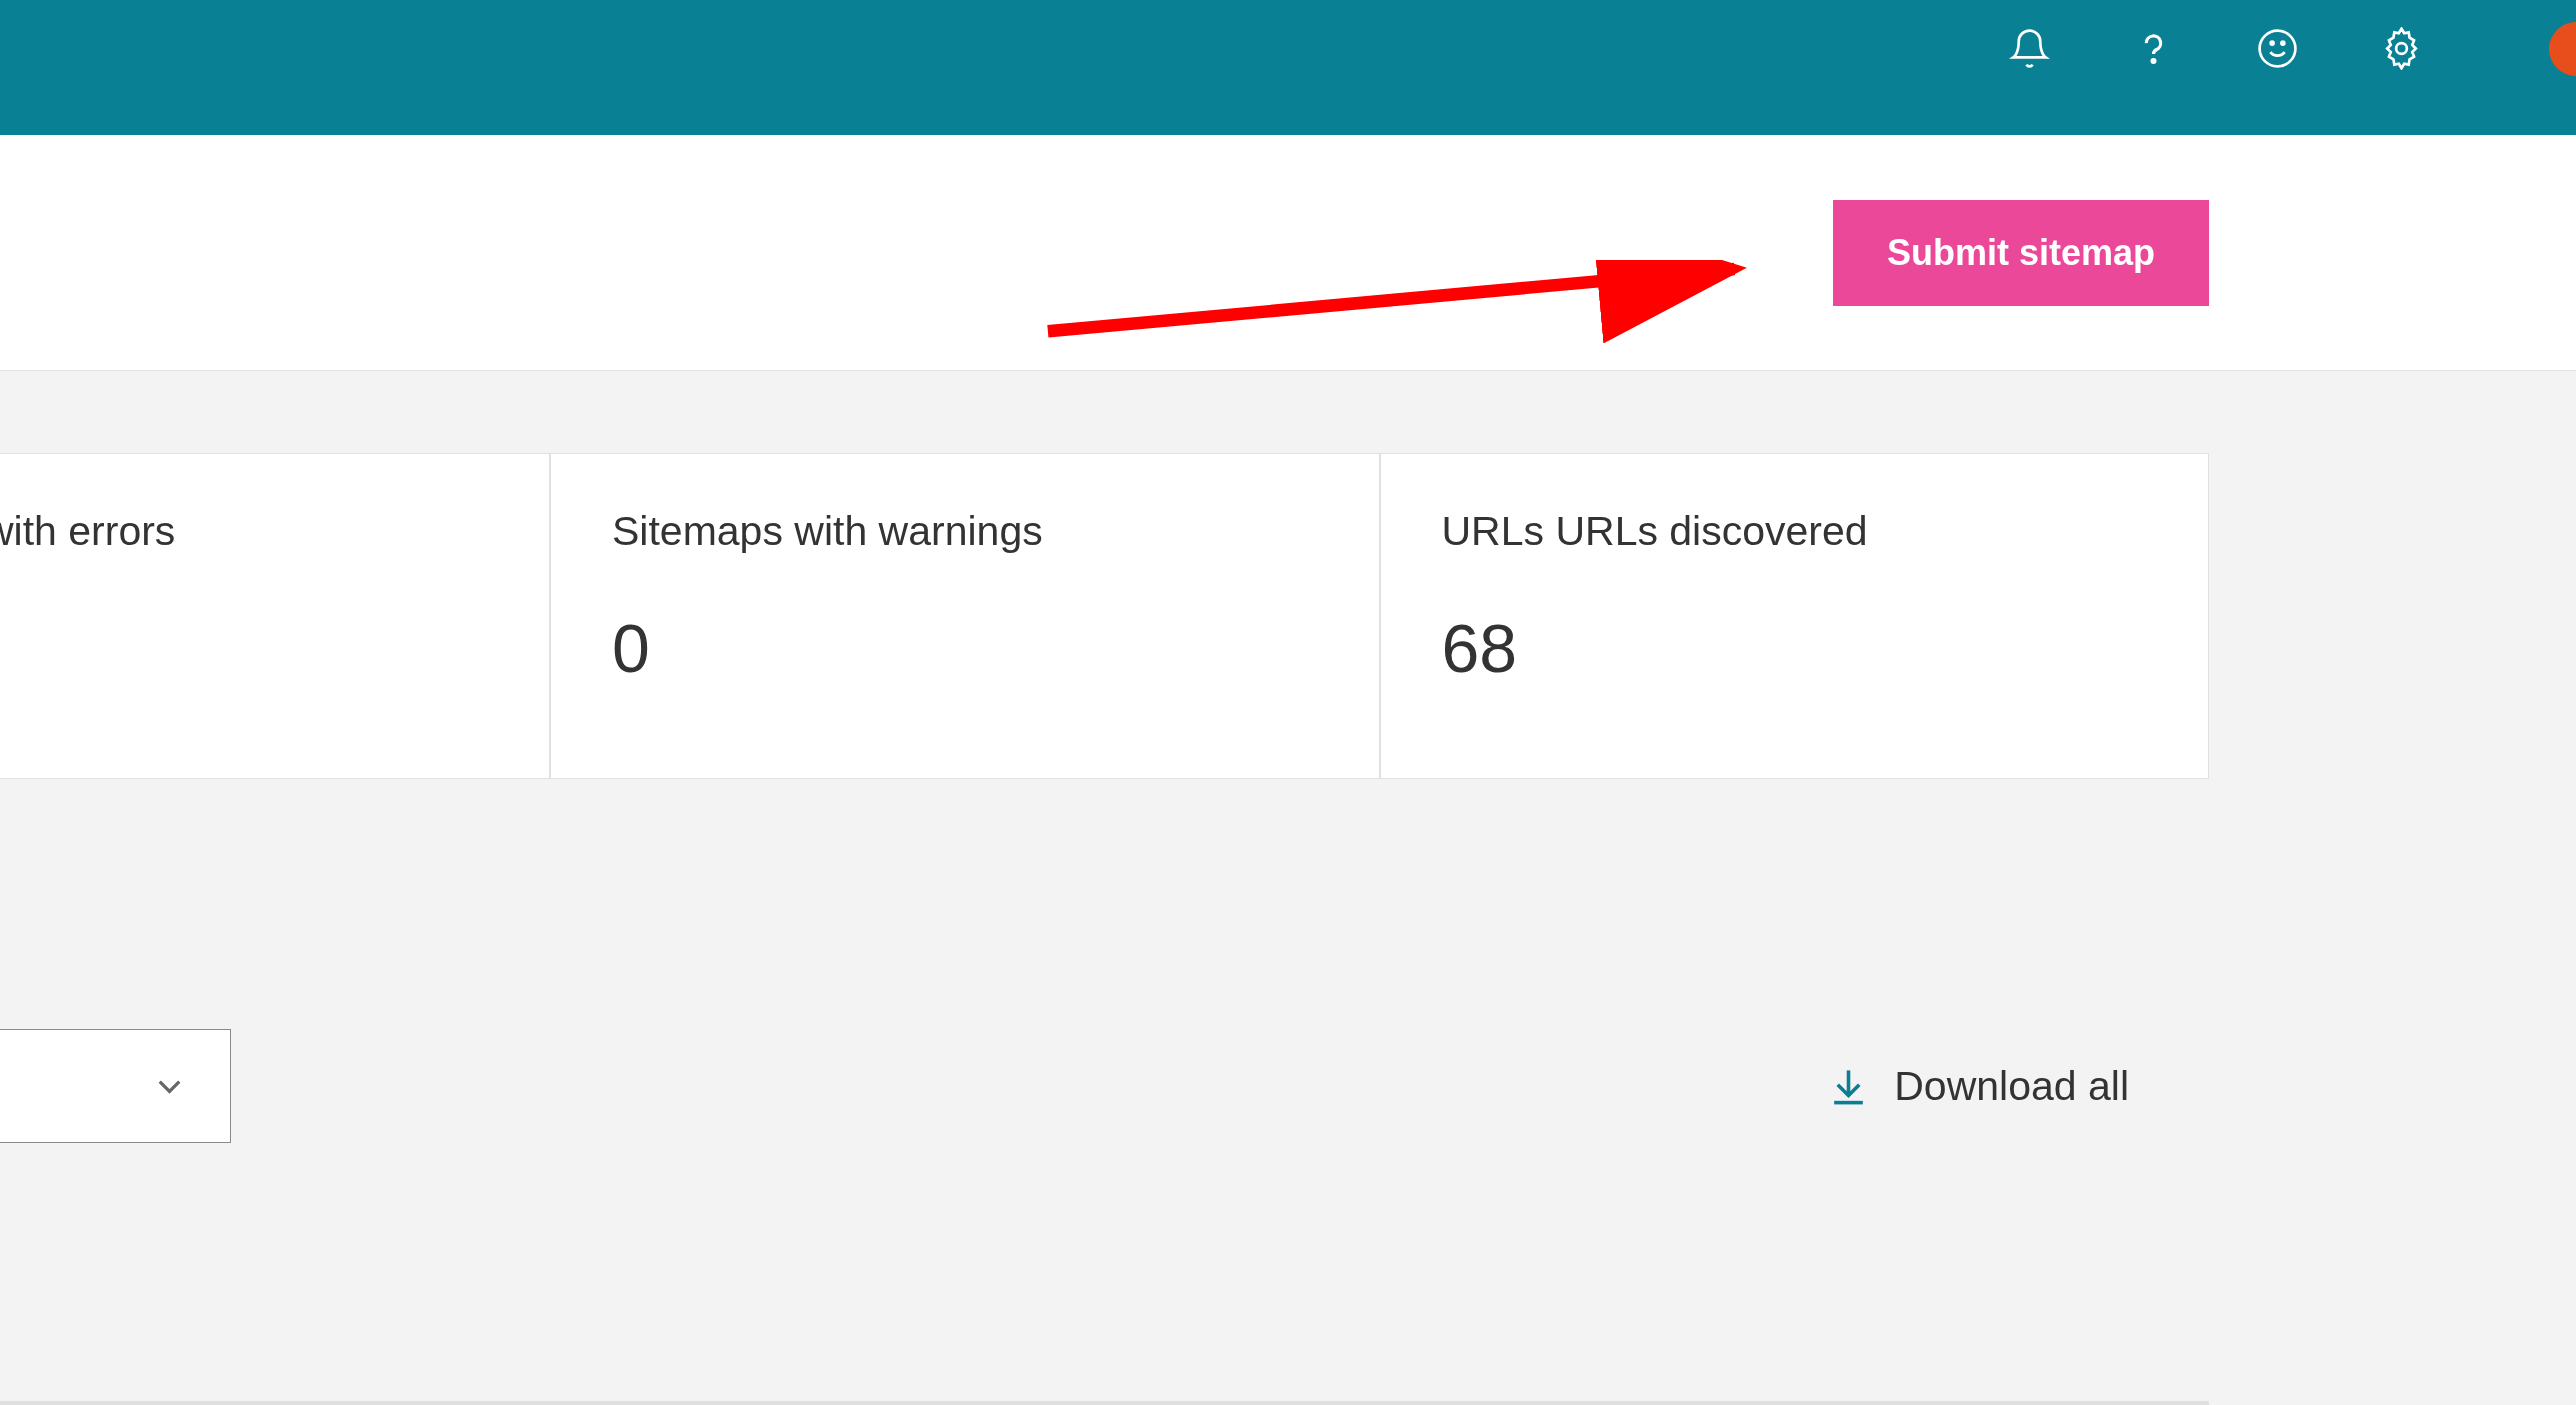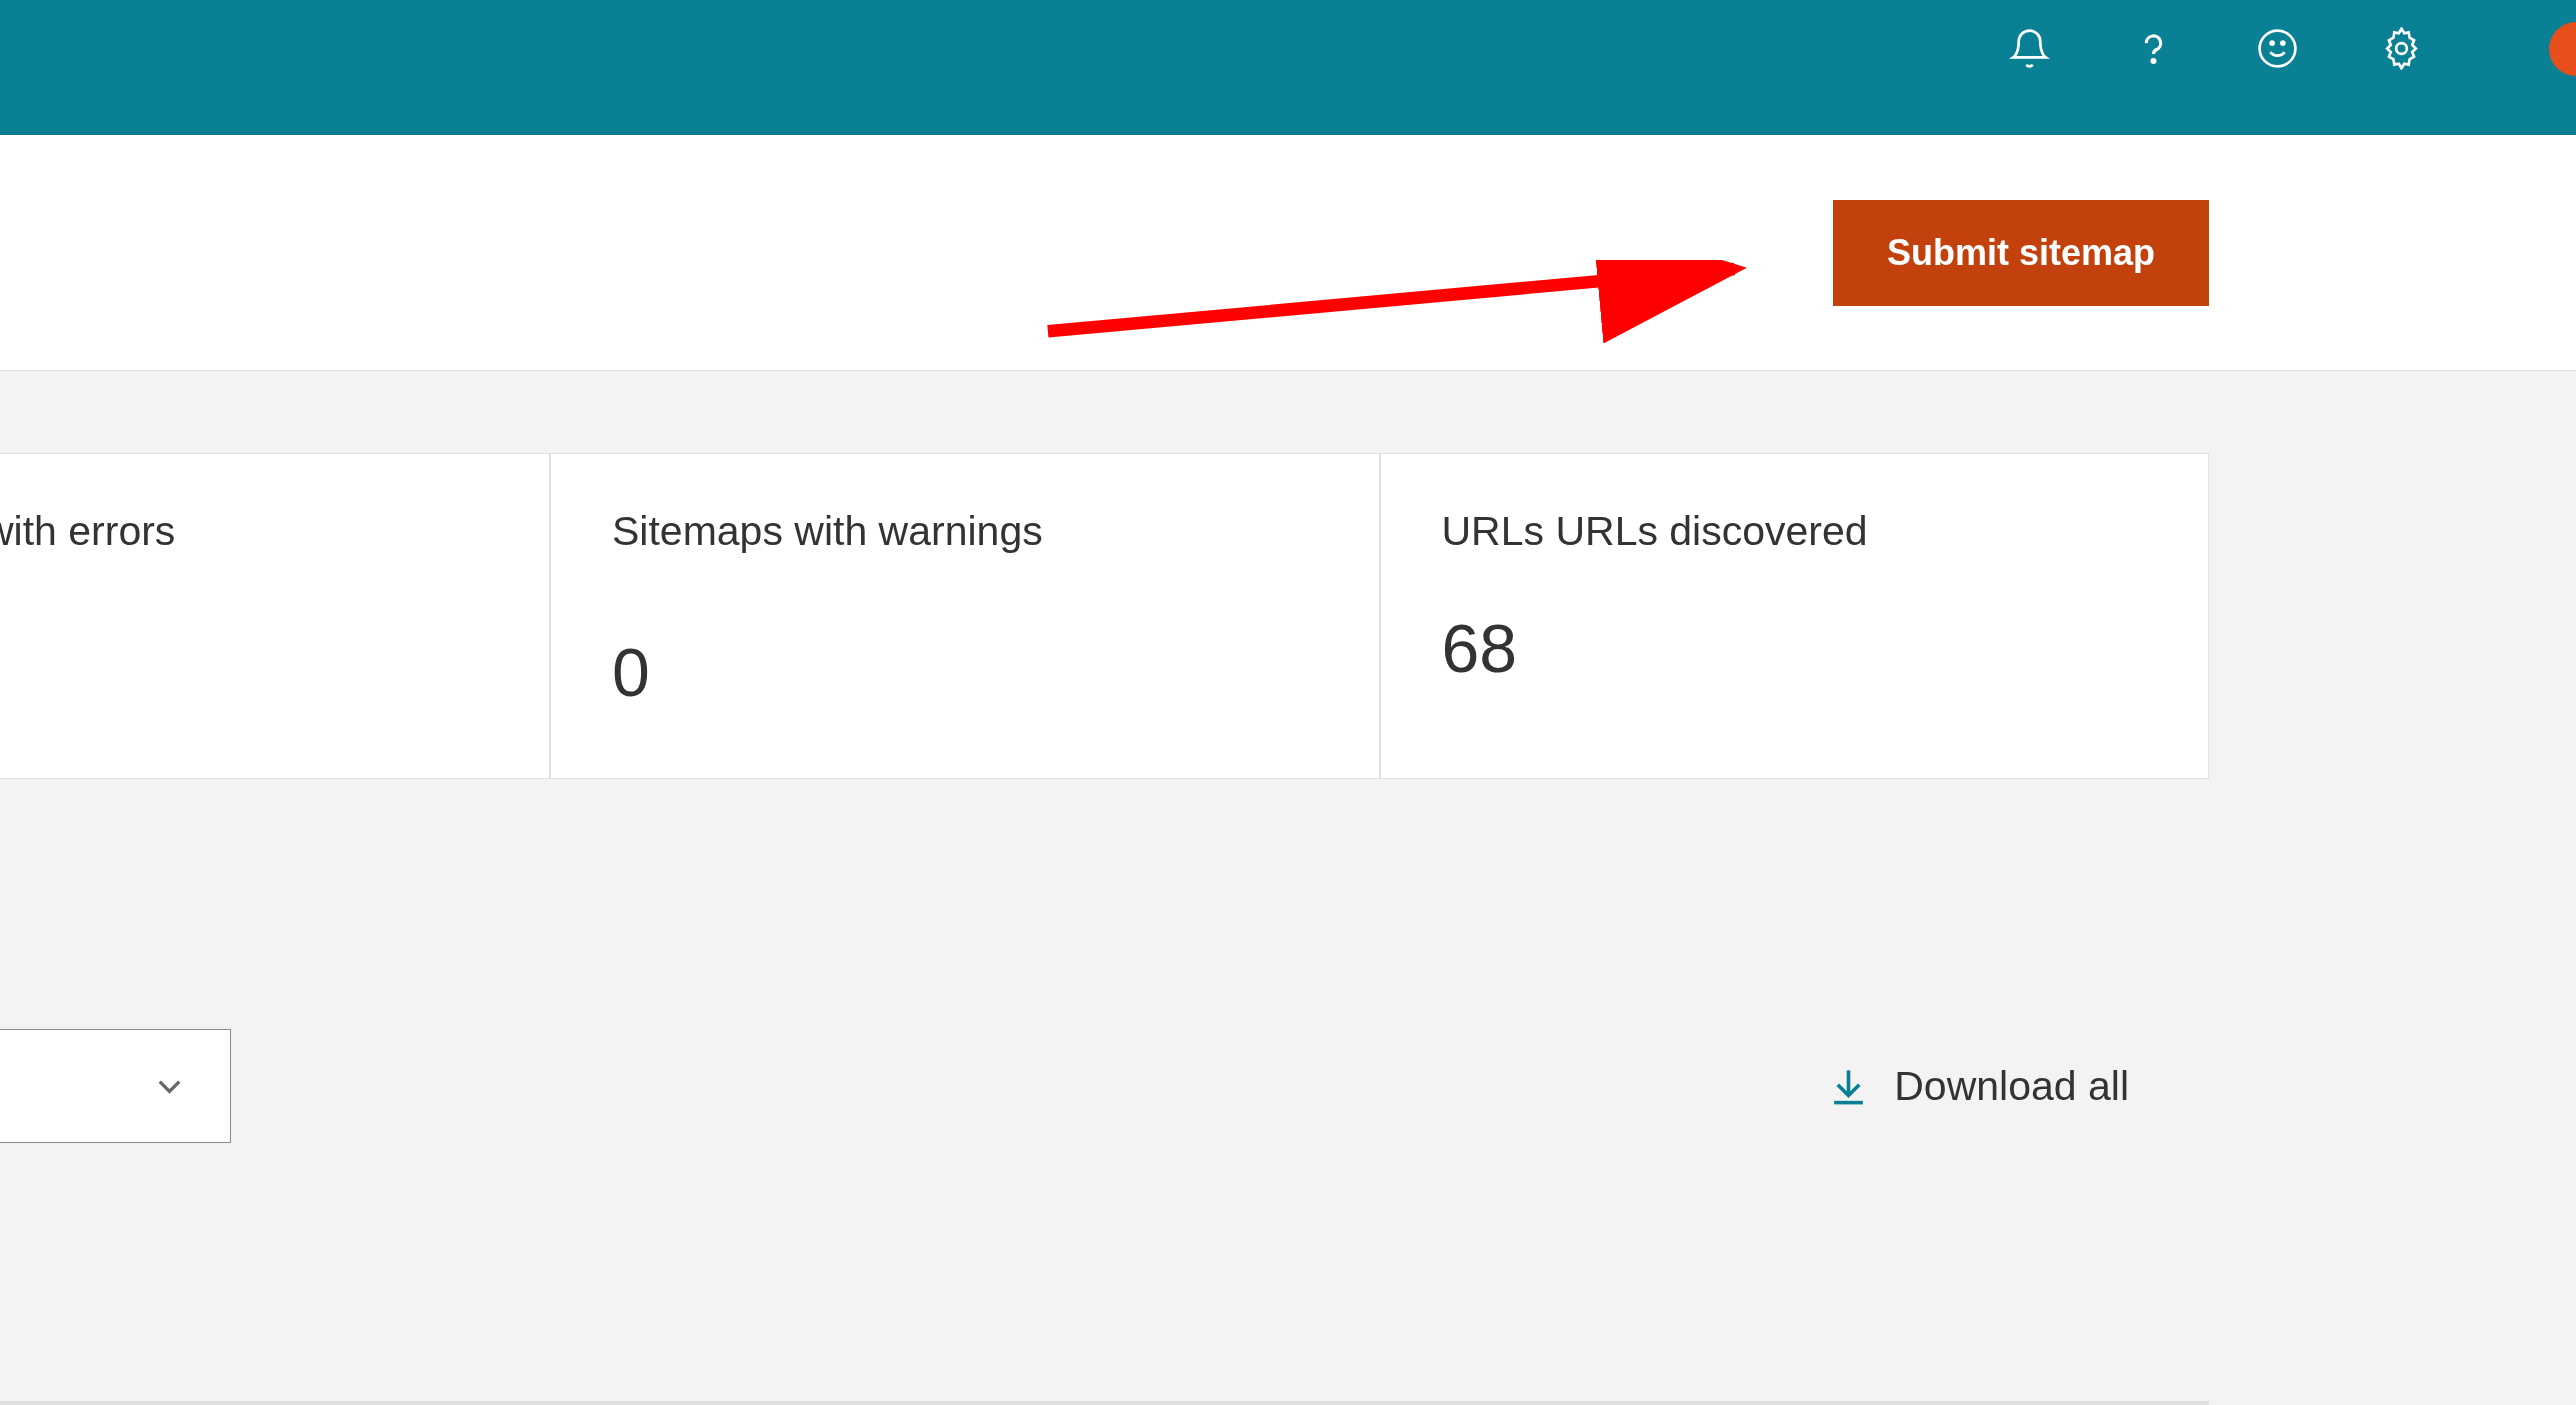--- a/index.html
+++ b/index.html
@@ -54,21 +54,21 @@
       height: 236px;
       width: 100%;
       display: flex;
       align-items: center;
       justify-content: flex-end;
       padding-right: 367px;
       border-bottom: 0.9px solid #e0e0e0;
       position: relative;
     }
     .submit-button {
-      background: #c2410c;
+      background: #ec4899;
       color: white;
       border: none;
       padding: 32px 54px;
       font-size: 36px;
       font-weight: 600;
       font-family: 'Segoe UI', sans-serif;
       cursor: pointer;
     }
     .arrow-annotation {
       position: absolute;
@@ -103,21 +103,21 @@
       color: #333;
       font-weight: 400;
       margin-bottom: 54px;
     }
     .stat-value {
       font-size: 68px;
       color: #333;
       font-weight: 400;
     }
     .card-1 { max-width: 550px; }
-    .card-2 { max-width: 841px; gap: 24px; }
+    .card-2 { max-width: 841px; }
     .card-3 { max-width: 841px; flex: 1; }
     .footer-area {
       background: #f3f3f3;
       padding-top: 250px;
       padding-right: 447px;
       display: flex;
       justify-content: space-between;
       align-items: center;
     }
     .dropdown {

